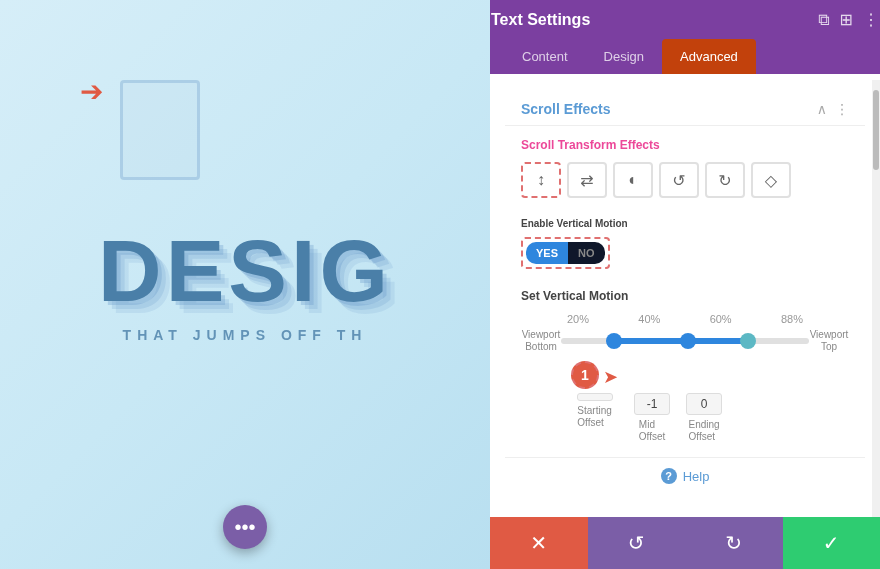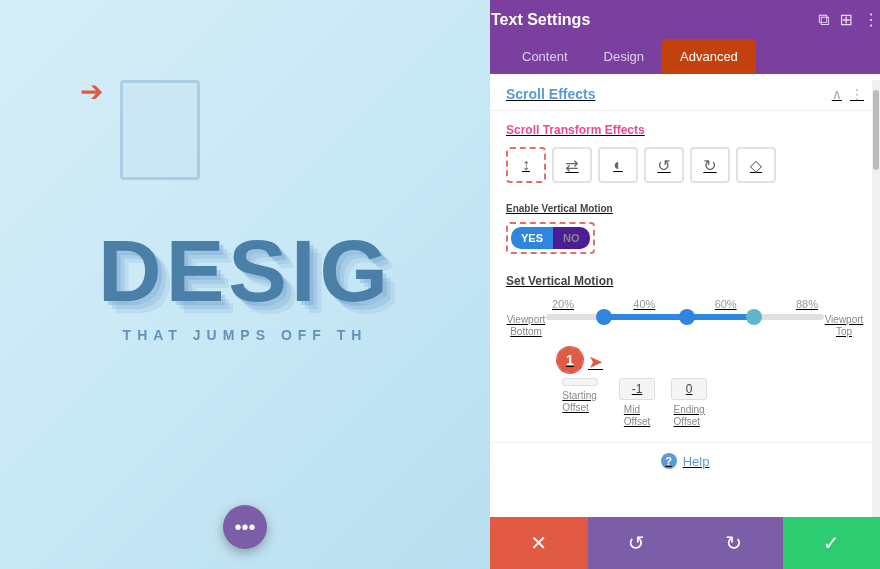--- a/index.html
+++ b/index.html
@@ -143,22 +143,21 @@
 
     .tab.active {
       background: #c2410c;
       color: white;
     }
 
     
     .panel-body {
       flex: 1;
       overflow-y: auto;
-      padding: 0;
-      text-decoration: underline;
+      padding: 15px;
     }
 
     
     .section-header {
       display: flex;
       align-items: center;
       justify-content: space-between;
       padding: 12px 16px 8px;
       border-bottom: 1px solid #eee;
     }
@@ -246,40 +245,40 @@
       font-weight: 700;
     }
 
     .toggle-yes {
       background: #2e86de;
       color: white;
       padding: 5px 10px;
     }
 
     .toggle-no {
-      background: #4c1d95;
+      background: #0f172a;
       color: #888;
       padding: 5px 10px;
     }
 
     
     .slider-section {
       padding: 8px 16px 14px;
     }
 
     .slider-section-label {
       font-size: 12px;
       font-weight: 600;
       color: #444;
       margin-bottom: 10px;
     }
 
     .slider-track-container {
       display: flex;
-      align-items: flex-start;
+      align-items: center;
       gap: 0;
       margin-bottom: 8px;
     }
 
     .viewport-label {
       font-size: 10px;
       color: #888;
       text-align: center;
       line-height: 1.2;
       min-width: 40px;

